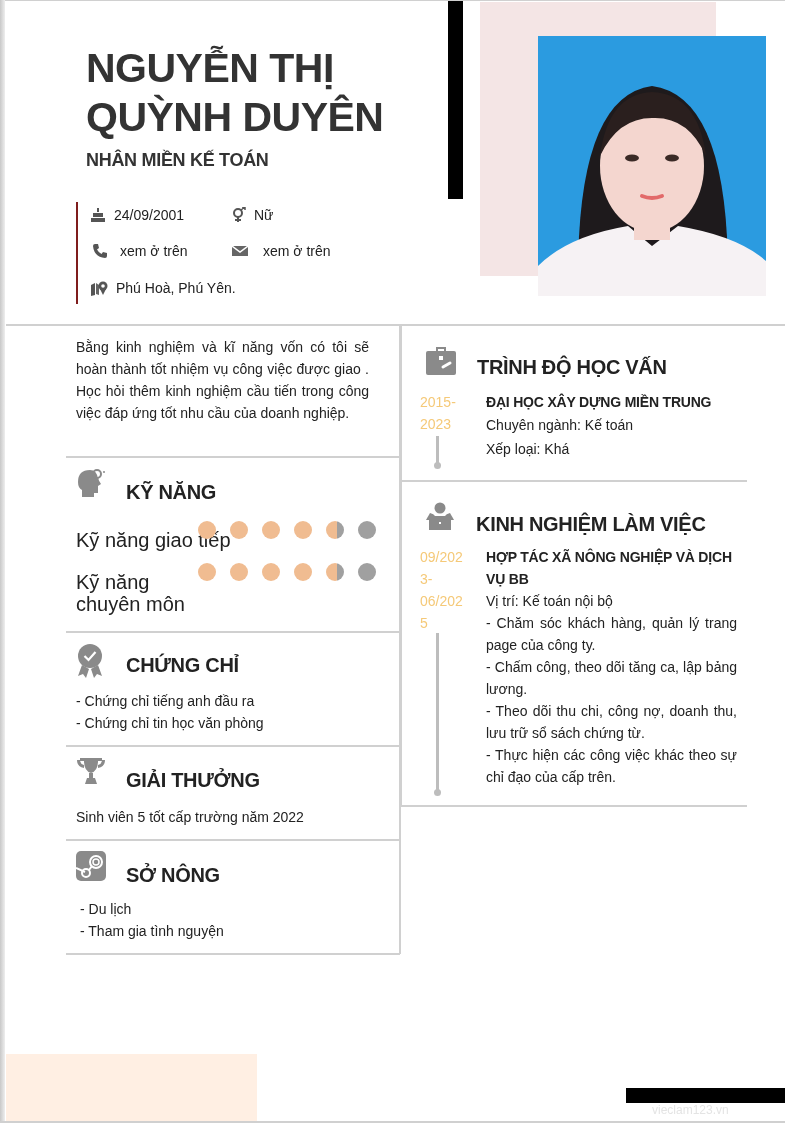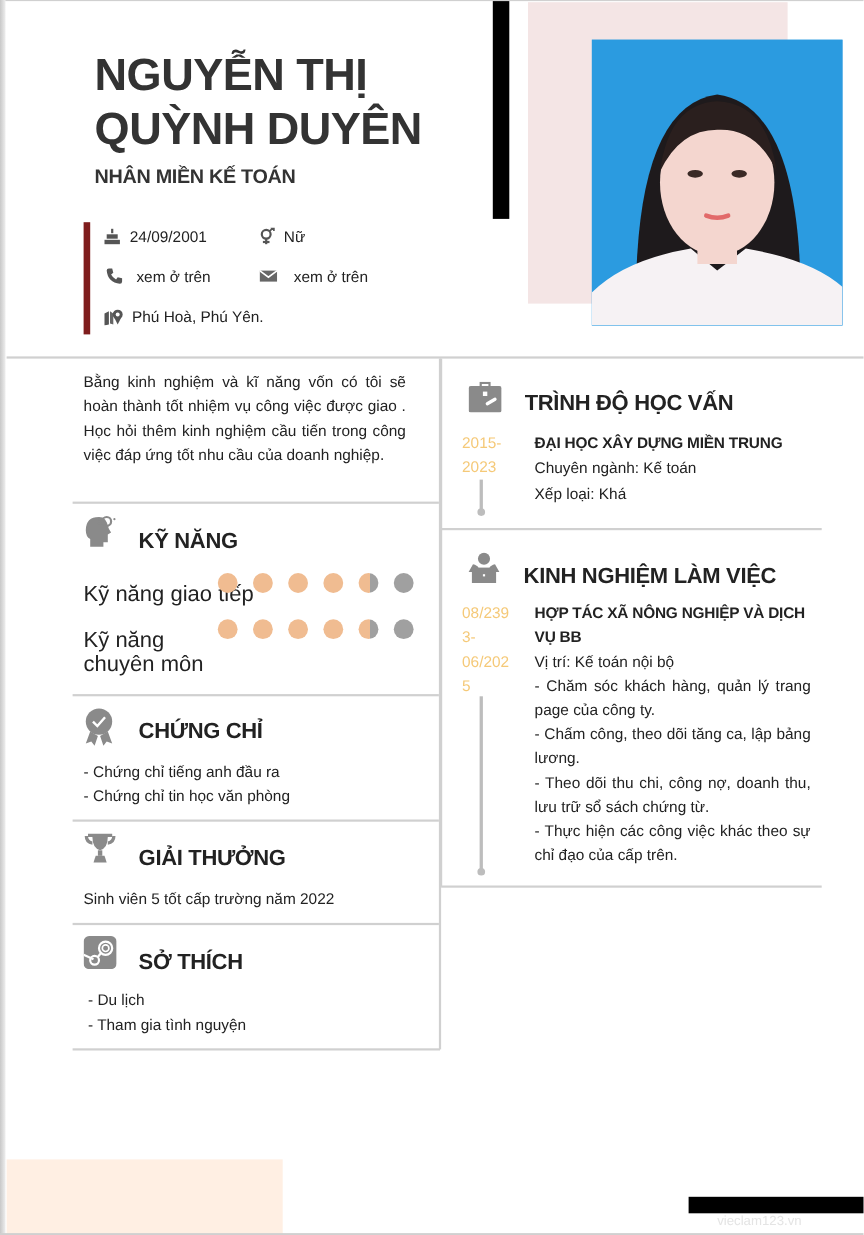--- a/index.html
+++ b/index.html
@@ -15,21 +15,21 @@
 
   .abs { position: absolute; }
 
   
   .name { left: 86px; top: 44px; width: 350px; font-size: 41px; line-height: 49px; font-weight: bold; color: #333; letter-spacing: -0.5px; }
   .job-title { left: 86px; top: 150px; font-size: 18px; font-weight: bold; color: #333; letter-spacing: -0.3px; }
   .black-bar { left: 448px; top: 1px; width: 15px; height: 198px; background: #000; }
   .pink-block { left: 480px; top: 2px; width: 236px; height: 274px; background: #f4e5e5; }
   .photo { left: 538px; top: 36px; width: 228px; height: 260px; background: #2b9be0; overflow: hidden; }
 
-  .contact-box { left: 76px; top: 202px; width: 300px; height: 102px; border-left: 6px solid #7f1d1d; }
+  .contact-box { left: 76px; top: 202px; width: 300px; height: 102px; border-left: 2px solid #7f1d1d; }
   .contact-item { position: absolute; display: flex; align-items: center; font-size: 14px; color: #222; }
   .contact-item svg { margin-right: 8px; }
 
   
   .hline { background: #d0d0d0; height: 2px; }
   .vline { background: #d0d0d0; width: 2px; }
 
   .summary { left: 76px; top: 336px; width: 293px; font-size: 14px; line-height: 22px; text-align: justify; color: #222; }
 
   .section-head { position: absolute; display: flex; align-items: flex-end; }
@@ -203,21 +203,21 @@
 
 <div class="section-head" style="left:76px; top:851px;">
   <svg width="30" height="30" viewBox="0 0 30 30">
     <rect x="0" y="0" width="30" height="30" rx="5" fill="#8a8a8a"></rect>
     <circle cx="20" cy="11" r="6" fill="none" stroke="#fff" stroke-width="2"></circle>
     <circle cx="20" cy="11" r="3" fill="none" stroke="#fff" stroke-width="1.5"></circle>
     <path d="M0 17 L9 21" stroke="#fff" stroke-width="2"></path>
     <circle cx="10" cy="22" r="4" fill="none" stroke="#fff" stroke-width="2"></circle>
     <path d="M13 19 L16 15" stroke="#fff" stroke-width="2"></path>
   </svg>
-  <span class="section-title" style="margin-left:20px; margin-bottom:-6px;">SỞ THÍCH</span>
+  <span class="section-title" style="margin-left:20px; margin-bottom:-6px;">SỞ NÔNG</span>
 </div>
 <div class="abs list-text" style="left:80px; top:898px;">
   <div>- Du lịch</div>
   <div>- Tham gia tình nguyện</div>
 </div>
 
 <div class="abs hline" style="left:66px; top:953px; width:334px;"></div>
 
 <div class="section-head" style="left:426px; top:347px;">
   <svg width="30" height="28" viewBox="0 0 30 28">
@@ -249,21 +249,21 @@
     <circle cx="16" cy="6" r="5.5" fill="#8a8a8a"></circle>
     <path d="M2 18 L6 11 Q10 12 11 14 L8 18 Z" fill="#8a8a8a"></path>
     <path d="M30 18 L26 11 Q22 12 21 14 L24 18 Z" fill="#8a8a8a"></path>
     <rect x="5" y="14" width="22" height="14" fill="#8a8a8a"></rect>
     <rect x="15" y="20" width="2" height="2" fill="#fff"></rect>
   </svg>
   <span class="section-title" style="margin-left:20px; margin-bottom:-6px;">KINH NGHIỆM LÀM VIỆC</span>
 </div>
 
 <div class="abs date" style="left:420px; top:546px;">
-  <div>08/239</div>
+  <div>09/202</div>
   <div>3-</div>
   <div>06/202</div>
   <div>5</div>
 </div>
 <div class="tl-line" style="left:436px; top:633px; height:157px;"></div>
 <div class="tl-dot" style="left:434px; top:789px;"></div>
 
 <div class="abs" style="left:486px; top:546px; width:251px;">
   <div class="entry-title">HỢP TÁC XÃ NÔNG NGHIỆP VÀ DỊCH VỤ BB</div>
   <div class="entry-text">Vị trí: Kế toán nội bộ</div>

